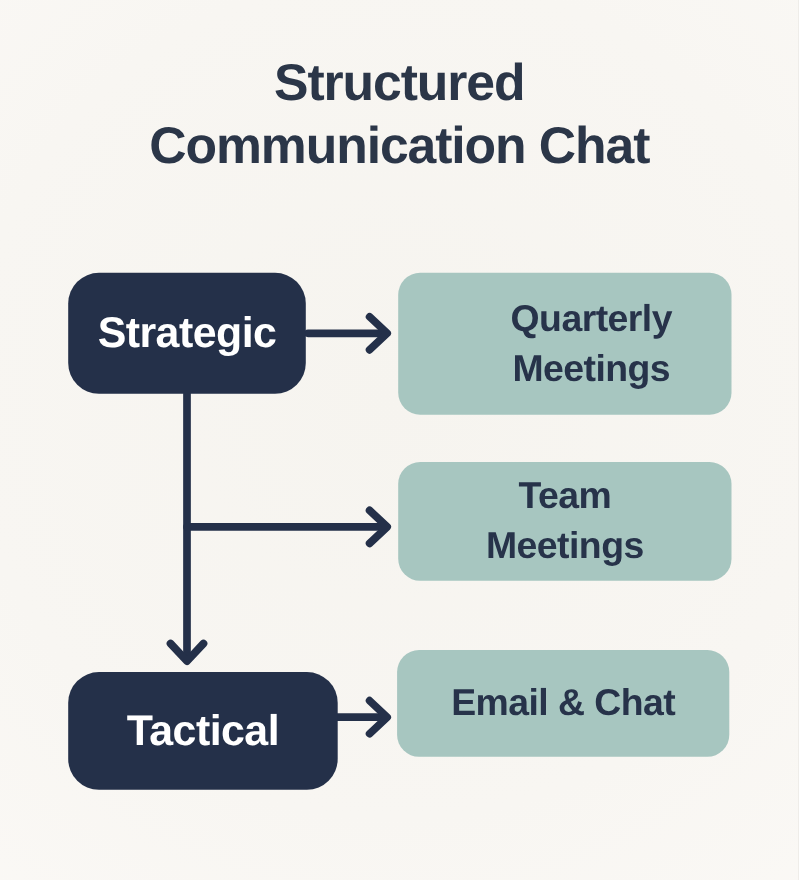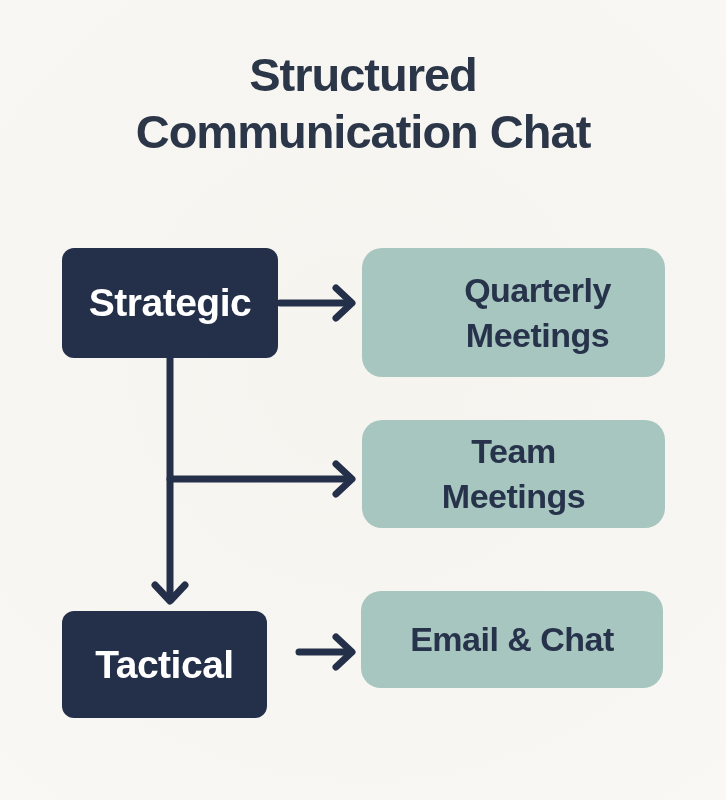--- a/index.html
+++ b/index.html
@@ -36,36 +36,36 @@
     flex-direction: column;
     align-items: center;
     justify-content: center;
     text-align: center;
     box-sizing: border-box;
   }
   .node span { display: block; }
   .node-dark {
     background: #243049;
     color: #ffffff;
-    border-radius: 12px;
+    border-radius: 28px;
     font-size: 39px;
     font-weight: 700;
     letter-spacing: -0.5px;
   }
   .node-teal {
     background: #a7c6c0;
     color: #27334a;
     border-radius: 20px;
     font-size: 34px;
     font-weight: 700;
     line-height: 1.32;
     letter-spacing: -0.5px;
   }
   #node-strategic { left: 62px;  top: 248px; width: 216px; height: 110px; }
-  #node-tactical  { left: 62px;  top: 611px; width: 205px; height: 107px; }
+  #node-tactical  { left: 62px;  top: 611px; width: 245px; height: 107px; }
   #node-quarterly { left: 362px; top: 248px; width: 303px; height: 129px; padding-left: 48px; }
   #node-team      { left: 362px; top: 420px; width: 303px; height: 108px; }
   #node-email     { left: 361px; top: 591px; width: 302px; height: 97px; }
   #arrow-layer {
     position: absolute;
     left: 0;
     top: 0;
     width: 726px;
     height: 800px;
     pointer-events: none;

